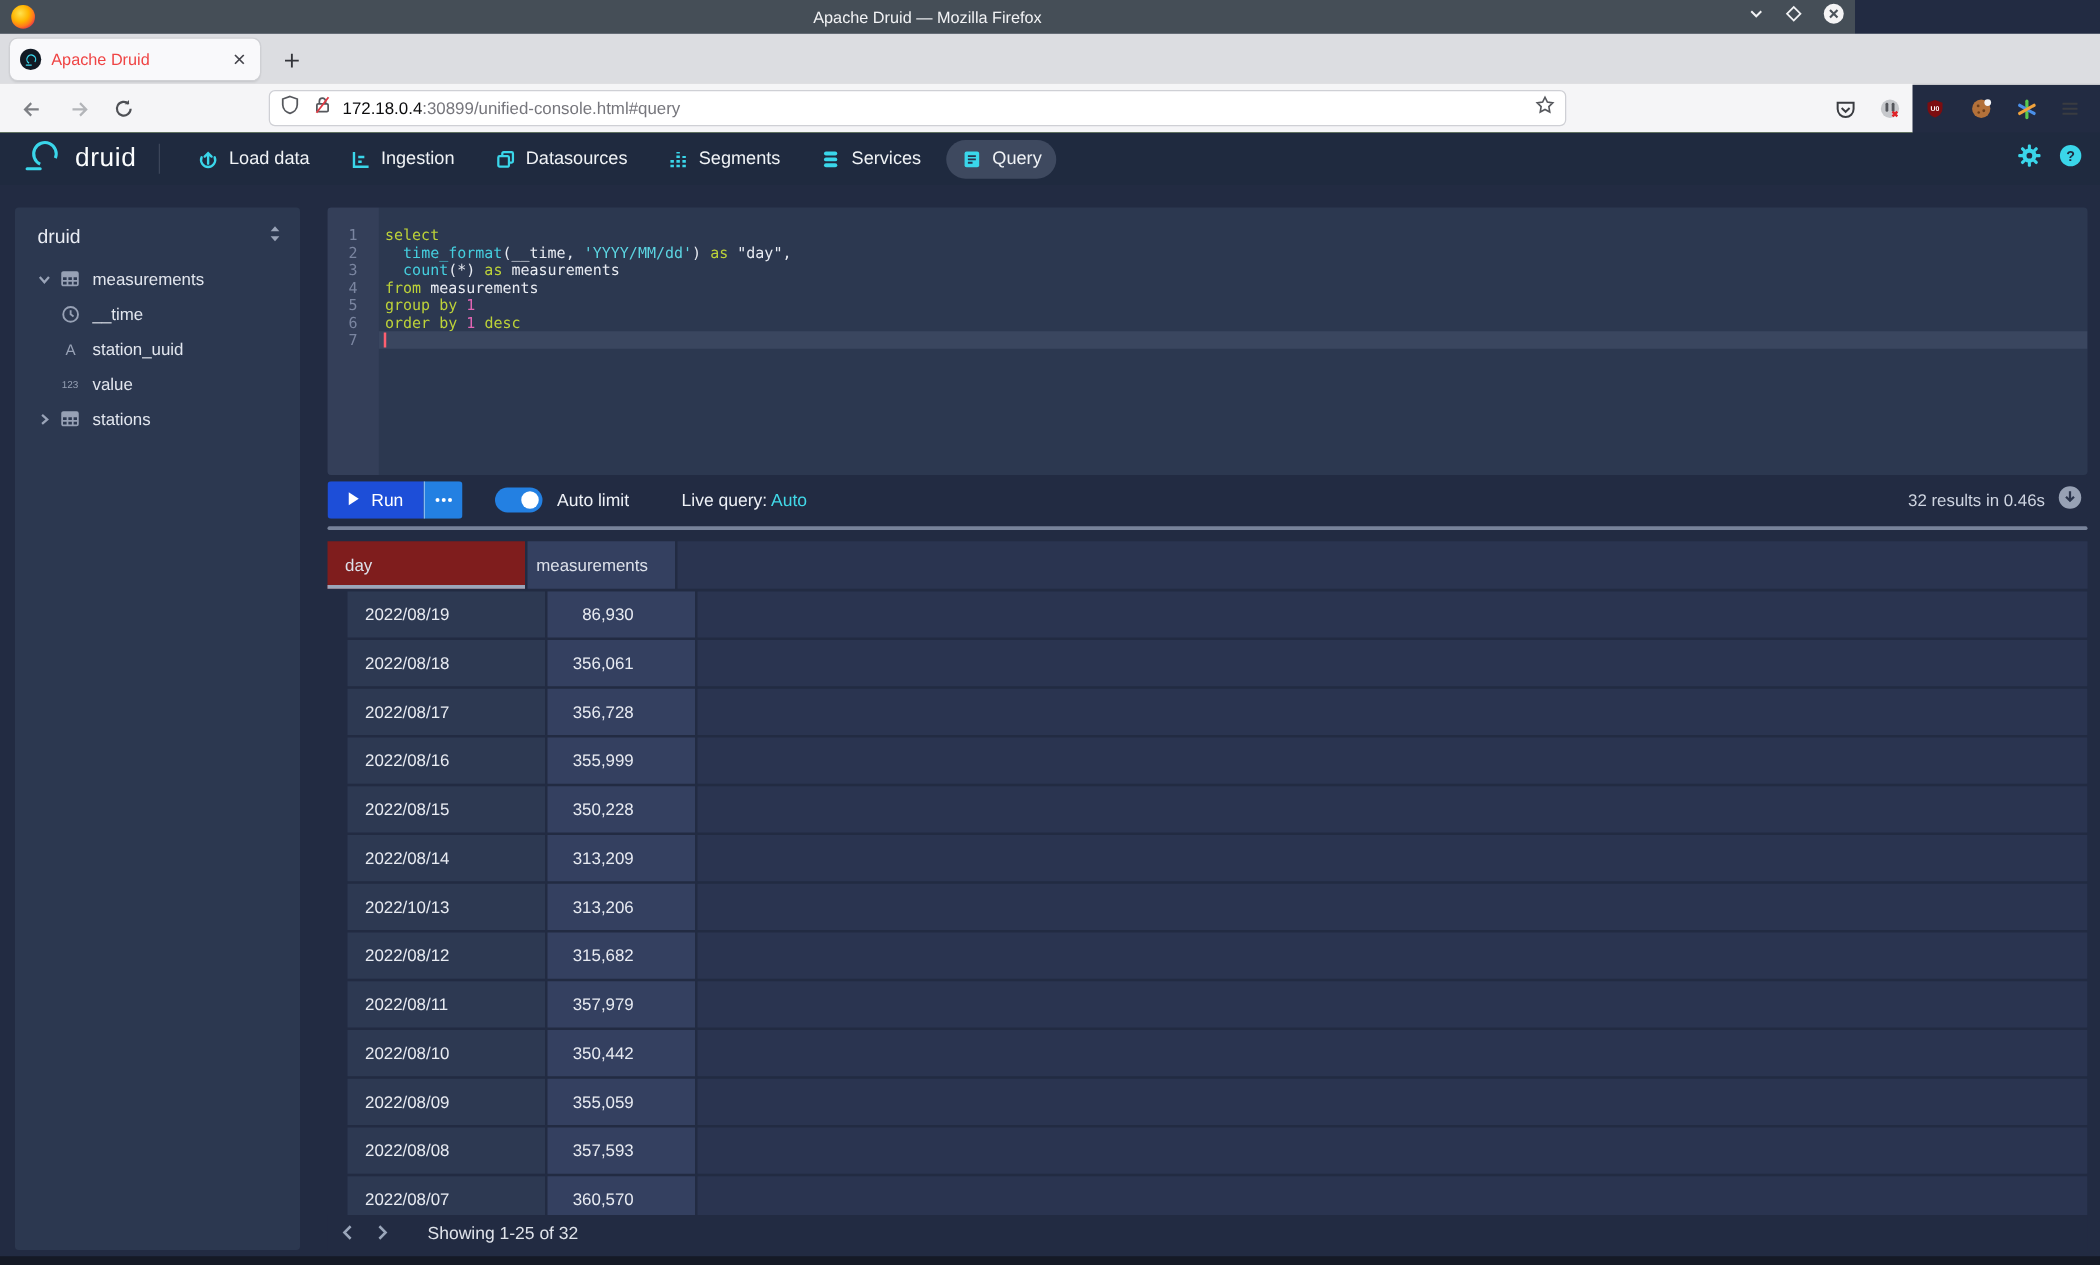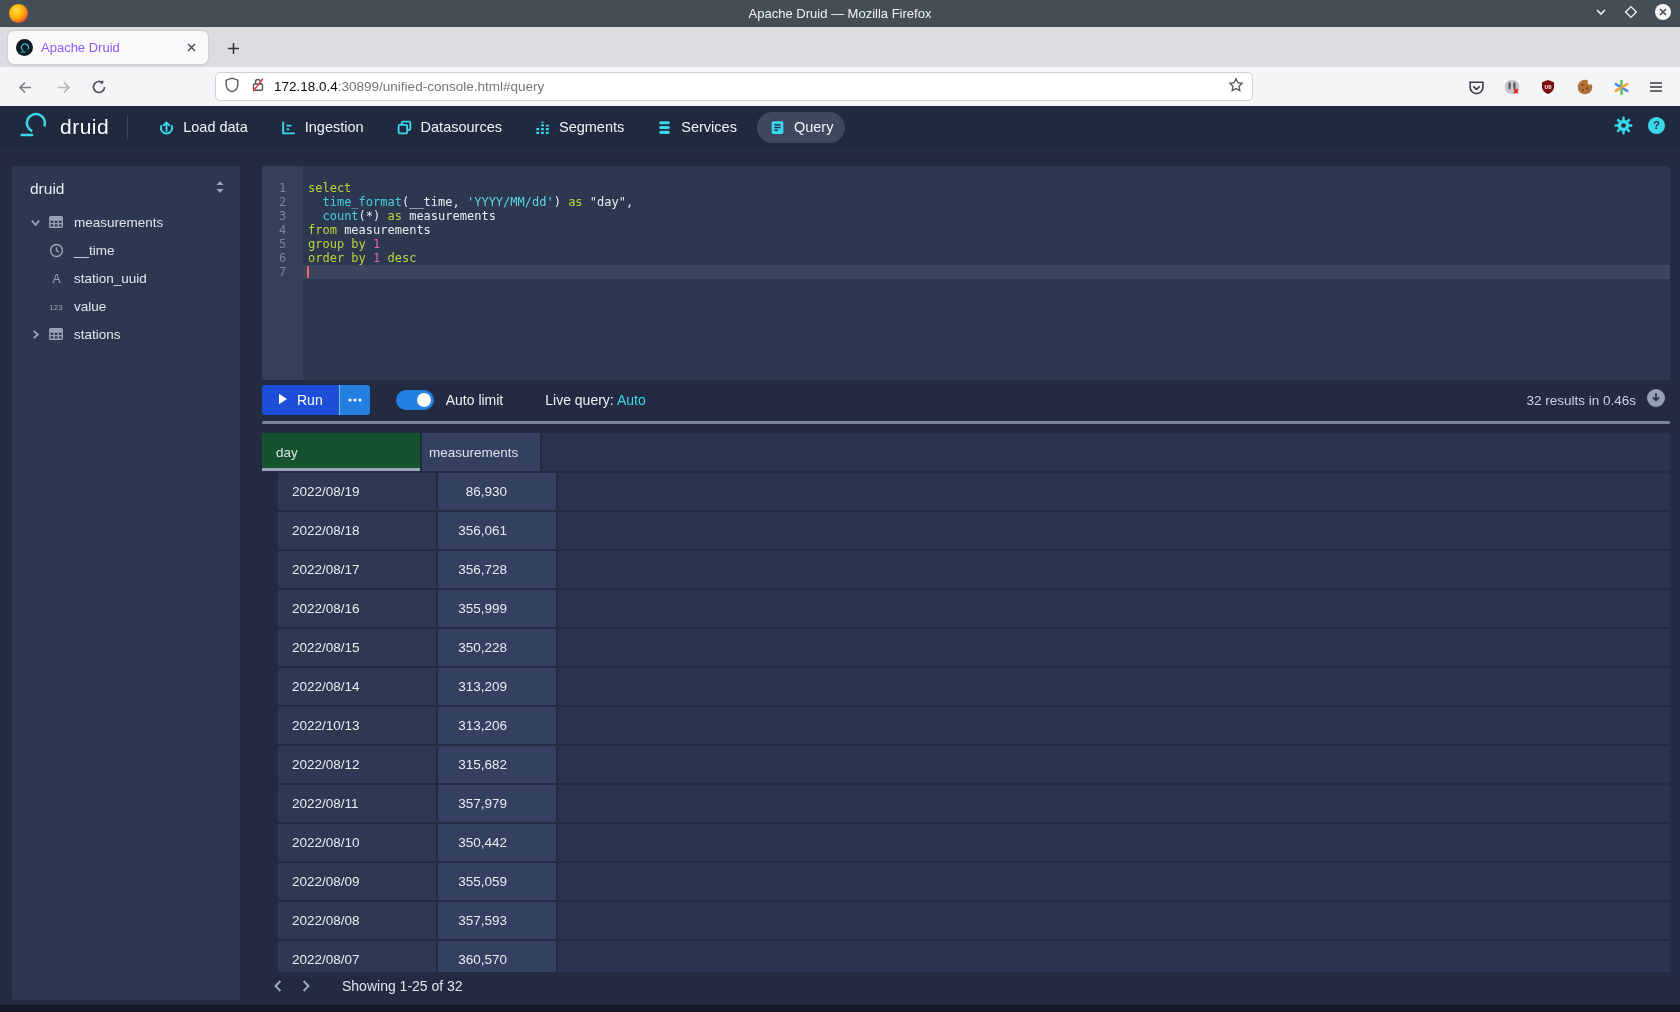--- a/index.html
+++ b/index.html
@@ -1,32 +1,32 @@
 <!DOCTYPE html>
 <html><head>
 <meta charset="utf-8">
 <style>
   html,body{margin:0;padding:0;background:#0e1118;}
   #screen{position:relative;width:1680px;height:1012px;overflow:hidden;
           font-family:"Liberation Sans",sans-serif;background:#222b42;}
   .abs{position:absolute;}
   
-  .titlebar{left:0;top:0;width:1680px;height:27px;background:#454e57;display:flex;align-items:center;}
+  .titlebar{left:0;top:0;width:1484px;height:27px;background:#454e57;display:flex;align-items:center;}
   .ff-logo{position:absolute;left:9px;top:4px;width:19px;height:19px;border-radius:50%;
     background:radial-gradient(circle at 38% 35%, #ffe14d 0%, #ffb400 40%, #ff7a1c 62%, #e22850 82%, #7a3df0 100%);}
   .win-title{position:absolute;left:0;right:0;text-align:center;color:#f2f3f5;font-size:13px;top:6px;}
   .win-controls{position:absolute;right:8px;top:0;height:27px;display:flex;align-items:center;gap:16px;}
   .tabbar{left:0;top:27px;width:1680px;height:40px;background:#dcdde1;border-bottom:1px solid #c7c8cc;}
   .tab{position:absolute;left:8px;top:4px;width:200px;height:33px;background:#f9f9fb;border-radius:6px;
        box-shadow:0 0 0 1px #cfd0d4,0 1px 2px rgba(0,0,0,.12);display:flex;align-items:center;padding:0 8px;box-sizing:border-box;}
   .tab-fav{width:17px;height:17px;border-radius:50%;background:#121a24;display:flex;align-items:center;justify-content:center;flex:none;}
-  .tab-label{font-size:13px;color:#8b5cf6;margin-left:8px;flex:1;white-space:nowrap;overflow:hidden;}
+  .tab-label{font-size:13px;color:#ef4444;margin-left:8px;flex:1;white-space:nowrap;overflow:hidden;}
   .tab-close{flex:none;width:18px;height:18px;display:flex;align-items:center;justify-content:center;border-radius:3px;}
   .newtab{position:absolute;left:220px;top:8px;width:26px;height:26px;display:flex;align-items:center;justify-content:center;border-radius:4px;}
-  .toolbar{left:0;top:67px;width:1680px;height:39px;background:#f5f5f7;border-bottom:1px solid #4d7c0f;}
+  .toolbar{left:0;top:67px;width:1530px;height:39px;background:#f5f5f7;border-bottom:1px solid #4d7c0f;}
   .navbtn{position:absolute;top:7px;width:26px;height:26px;display:flex;align-items:center;justify-content:center;border-radius:4px;}
   .urlbar{position:absolute;left:215px;top:5px;width:1038px;height:29px;background:#ffffff;border:1px solid #cfd0d5;
           border-radius:5px;display:flex;align-items:center;box-sizing:border-box;padding:0 8px;}
   .url-text{font-size:13.5px;margin-left:8px;flex:1;white-space:nowrap;overflow:hidden;}
   .url-host{color:#0c0c0d;}
   .url-rest{color:#76767c;}
   .tool-ico{position:absolute;top:8px;width:24px;height:24px;display:flex;align-items:center;justify-content:center;border-radius:4px;}
   
   .dnav{left:0;top:106px;width:1680px;height:42px;background:#1f2a3f;display:flex;align-items:center;color:#eef1f5;}
   .brand{display:flex;align-items:center;margin-left:16px;gap:6px;}
@@ -69,21 +69,21 @@
   .knob{position:absolute;right:3px;top:3px;width:14px;height:14px;border-radius:50%;background:#fff;}
   .runbar-label{font-size:14px;color:#eef1f6;margin-left:12px;}
   .liveq{font-size:14px;color:#eef1f6;margin-left:42px;}
   .liveq-val{color:#41d9e8;}
   .run-right{position:absolute;right:4px;display:flex;align-items:center;gap:10px;}
   .results-text{font-size:13.5px;color:#ced4e0;}
   
   .splitter{left:262px;top:421px;width:1408px;height:3px;background:#78839a;border-radius:2px;cursor:row-resize;}
   .thead{left:262px;top:433px;width:1408px;height:38px;display:flex;}
   .th{box-sizing:border-box;font-size:13.5px;color:#dde1ea;display:flex;align-items:center;}
-  .th-day{width:158px;background:#14532d;padding-left:14px;position:relative;}
+  .th-day{width:158px;background:#7f1d1d;padding-left:14px;position:relative;}
   .th-day .sortbar{position:absolute;left:0;bottom:0;width:100%;height:3px;background:#9aa6ba;}
   .th-gap{width:2px;}
   .th-meas{width:118px;background:#344060;padding-left:7px;}
   .th-fill{flex:1;background:#2a3450;margin-left:2px;}
   .tbody{left:262px;top:473px;width:1408px;height:499px;overflow:hidden;}
   .trow{display:flex;height:37px;margin-bottom:2px;margin-left:16px;}
   .td{box-sizing:border-box;font-size:13.5px;color:#e8ebf2;display:flex;align-items:center;cursor:pointer;}
   .td-day{width:158px;background:#2d3952;padding-left:14px;}
   .td-meas{width:118px;background:#344060;padding-left:7px;margin-left:2px;}
   .td-meas span{display:inline-block;min-width:62px;text-align:right;}

